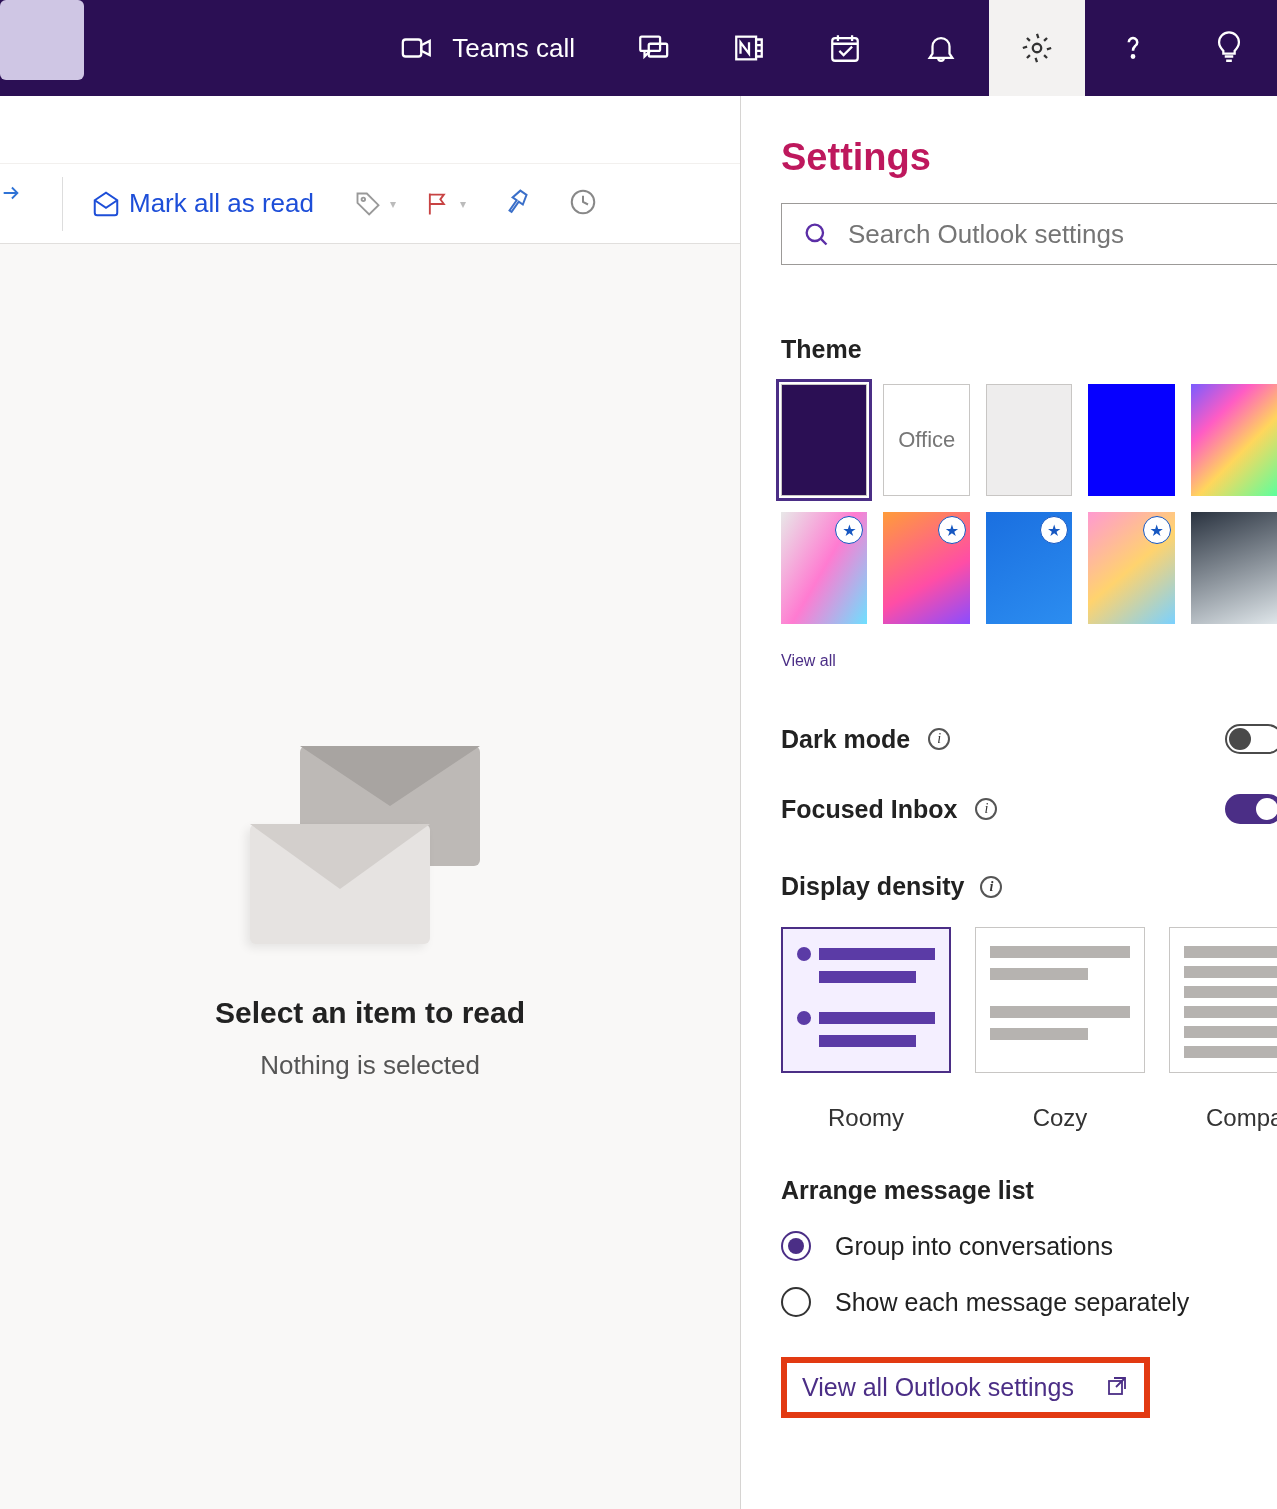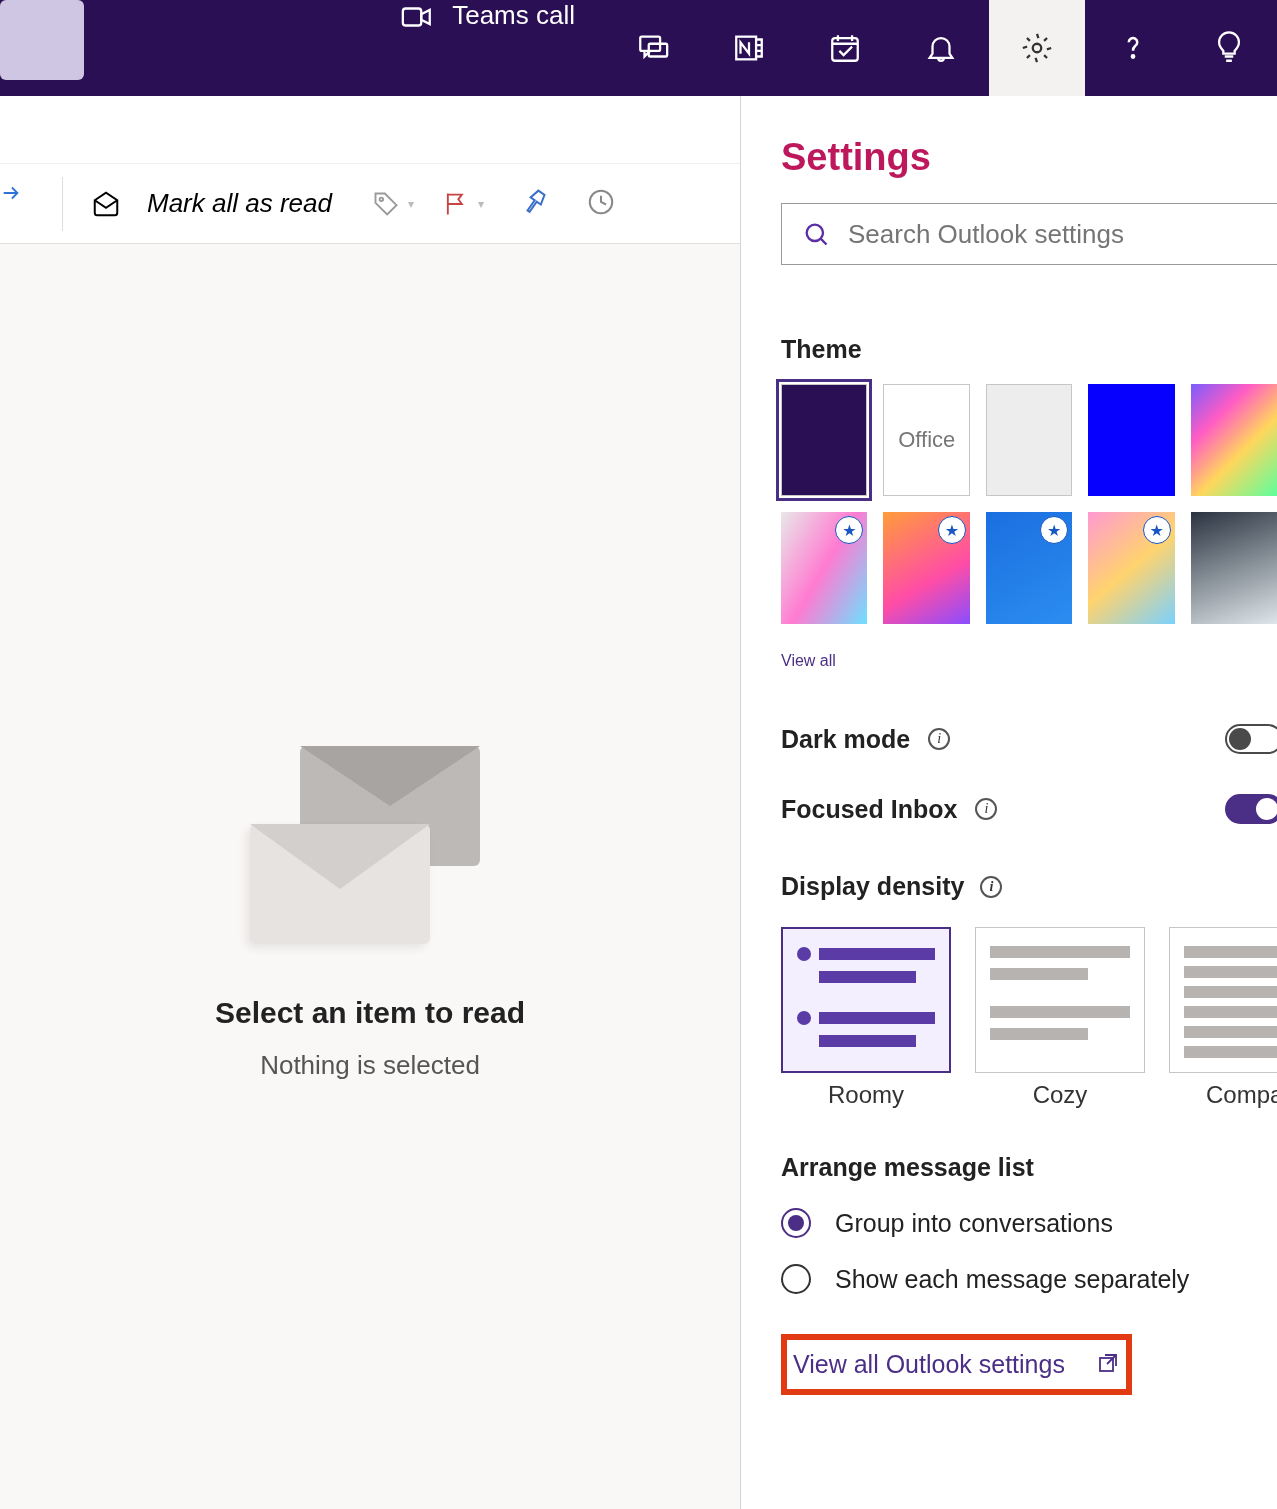--- a/index.html
+++ b/index.html
@@ -30,20 +30,21 @@
     border-radius: 6px;
   }
   .topbar-right {
     margin-left: auto;
     display: flex;
     align-items: center;
     height: 100%;
   }
   .teams-call {
     display: flex;
+    align-items: center;
     gap: 18px;
     padding: 0 30px;
     height: 100%;
     font-size: 26px;
   }
   .topbar-icon-btn {
     width: 96px;
     height: 100%;
     display: flex;
     align-items: center;
@@ -68,25 +69,24 @@
   }
   .toolbar-sep {
     width: 1px;
     height: 54px;
     background: #ddd;
     margin: 0 16px 0 62px;
   }
   .mark-read {
     display: flex;
     align-items: center;
-    gap: 26px;
+    gap: 8px;
     font-size: 26px;
-    color: #000000;
+    color: #1d4ed8;
     padding: 0 12px;
-    font-style: italic;
   }
   .toolbar-mini {
     display: flex;
     align-items: center;
     gap: 8px;
     margin-left: 28px;
     color: #999;
   }
   .toolbar-mini svg { width: 28px; height: 28px; }
   .chev { font-size: 12px; color: #bbb; }
@@ -317,21 +317,21 @@
   }
   .d-lines { display: flex; flex-direction: column; gap: 10px; }
   .dl { height: 12px; background: #b6b3b0; }
   .density-card.selected .dl { background: #5b3ba6; }
   .dl.short { width: 70%; }
   .dot8 {
     width: 14px; height: 14px; border-radius: 50%; background: #5b3ba6;
     display: inline-block; margin-right: 8px;
   }
   .roomy-row { display: flex; align-items: center; }
-  .density-name { margin-top: 8px; font-size: 24px; color: #333; }
+  .density-name { margin-top: 31px; font-size: 24px; color: #333; }
 
   
   .radio-row {
     display: flex;
     align-items: center;
     gap: 24px;
     margin-top: 26px;
     font-size: 25px;
     color: #222;
   }
@@ -352,21 +352,21 @@
     border-radius: 50%;
   }
 
   
   .view-all-settings-wrap {
     margin-top: 40px;
     display: inline-flex;
     align-items: center;
     gap: 31px;
     border: 6px solid #e23a12;
-    padding: 10px 6px;
+    padding: 10px 15px;
   }
   .view-all-settings {
     font-size: 25px;
     color: #4b2e86;
   }
   .open-icon svg { width: 24px; height: 24px; color: #4b2e86; }
 </style>
 </head>
 <body>
 

